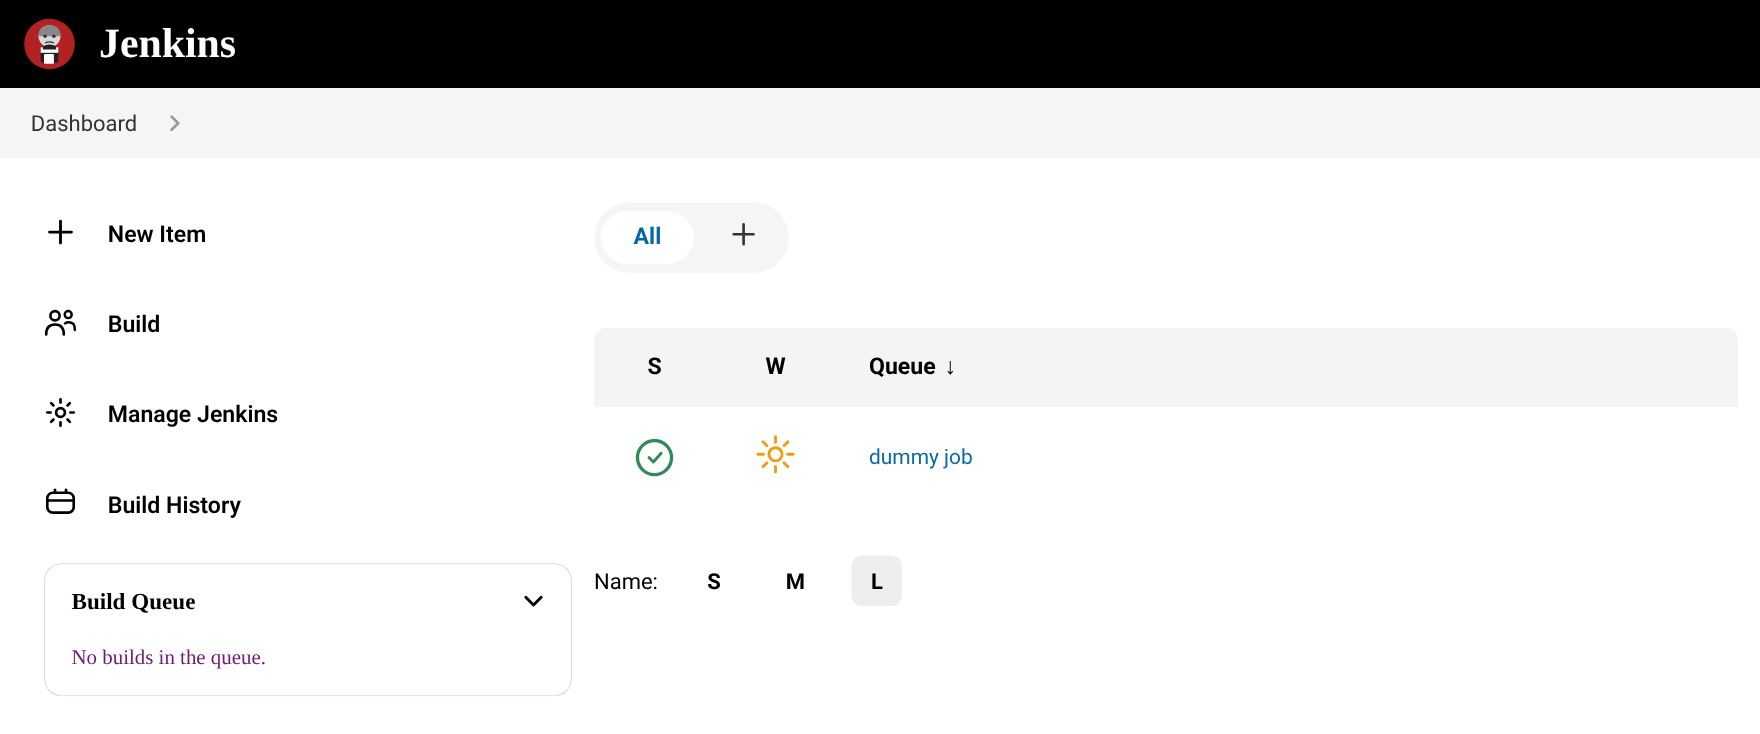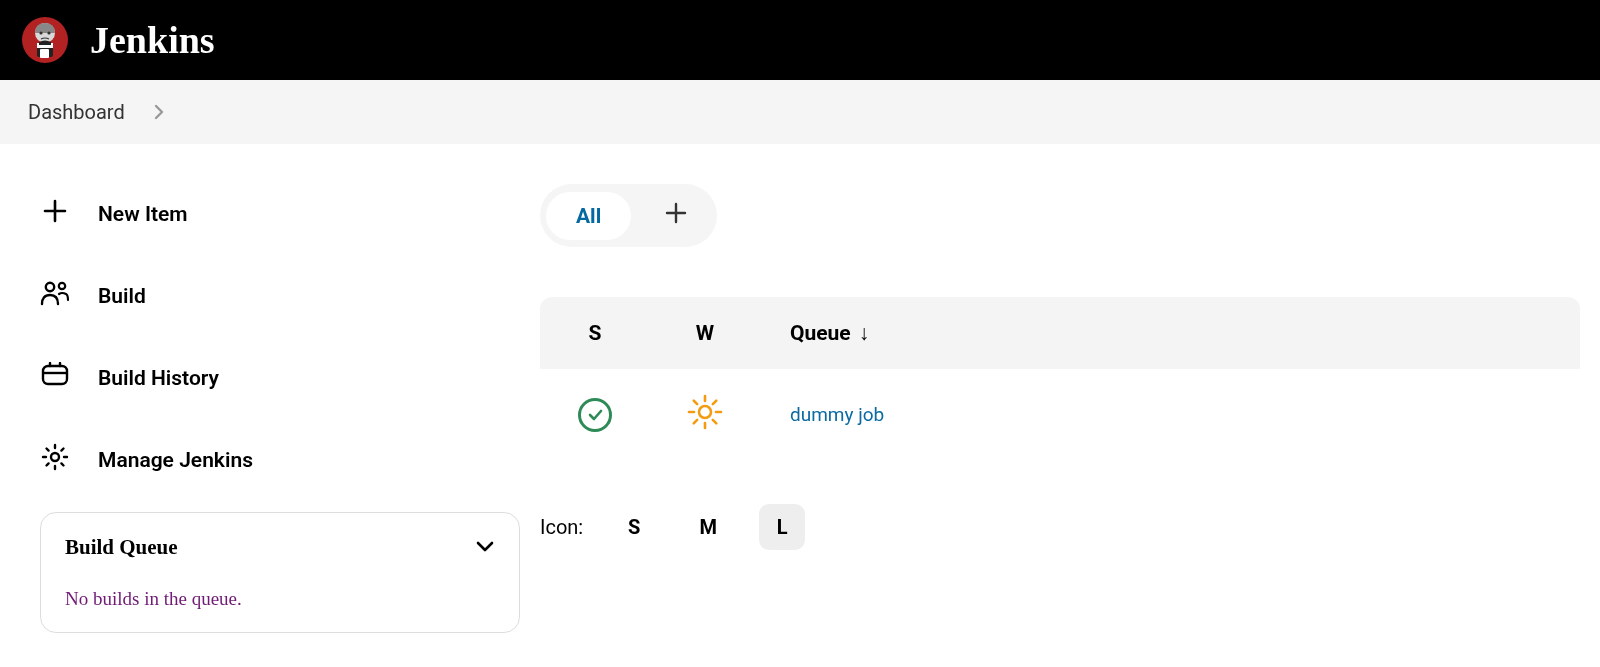--- a/index.html
+++ b/index.html
@@ -245,46 +245,46 @@
           <path d="M2 24 Q2 15 10 15 Q18 15 18 24" fill="none" stroke="#000" stroke-width="2.4" stroke-linecap="round"></path>
           <circle cx="22" cy="6" r="3.2" fill="none" stroke="#000" stroke-width="2.2"></circle>
           <path d="M19 14 Q22 12 26 14 Q28 15 28 20" fill="none" stroke="#000" stroke-width="2.2" stroke-linecap="round"></path>
         </svg>
       </span>
       <span>Build</span>
     </div>
 
     <div class="sidebar-item">
       <span class="icon-wrap">
-        <svg width="30" height="26" viewBox="0 0 30 26">
-          <rect x="3" y="4" width="24" height="18" rx="5" fill="none" stroke="#000" stroke-width="2.4"></rect>
-          <path d="M3 11 H27" stroke="#000" stroke-width="2.4"></path>
-          <path d="M10 4 V1 M20 4 V1" stroke="#000" stroke-width="2.4" stroke-linecap="round"></path>
-        </svg>
-      </span>
-      <span>Build History</span>
-    </div>
-
-    <div class="sidebar-item">
-      <span class="icon-wrap">
         <svg width="28" height="28" viewBox="0 0 28 28">
           <circle cx="14" cy="14" r="4" fill="none" stroke="#000" stroke-width="2.4"></circle>
           <g stroke="#000" stroke-width="2.4" stroke-linecap="round">
             <path d="M14 2 V5"></path>
               <path d="M14 23 V26"></path>
             <path d="M2 14 H5"></path>
               <path d="M23 14 H26"></path>
             <path d="M5.5 5.5 L7.6 7.6"></path>
               <path d="M20.4 20.4 L22.5 22.5"></path>
             <path d="M22.5 5.5 L20.4 7.6"></path>
               <path d="M7.6 20.4 L5.5 22.5"></path>
           </g>
         </svg>
       </span>
       <span>Manage Jenkins</span>
+    </div>
+
+    <div class="sidebar-item">
+      <span class="icon-wrap">
+        <svg width="30" height="26" viewBox="0 0 30 26">
+          <rect x="3" y="4" width="24" height="18" rx="5" fill="none" stroke="#000" stroke-width="2.4"></rect>
+          <path d="M3 11 H27" stroke="#000" stroke-width="2.4"></path>
+          <path d="M10 4 V1 M20 4 V1" stroke="#000" stroke-width="2.4" stroke-linecap="round"></path>
+        </svg>
+      </span>
+      <span>Build History</span>
     </div>
 
     <div class="panel">
       <div class="panel-header">
         <span>Build Queue</span>
         <span>
           <svg width="20" height="14" viewBox="0 0 20 14">
               <path d="M3 3 L10 10 L17 3" stroke="#000" stroke-width="2.6" fill="none" stroke-linecap="round" stroke-linejoin="round"></path>
             </svg>
         </span>
@@ -343,20 +343,20 @@
             </span>
           </td>
           <td>
             <a class="job-link">dummy job</a>
           </td>
         </tr>
       </tbody>
     </table>
 
     <div class="icon-sizer">
-      <span>Icon:</span>
+      <span>Name:</span>
       <span class="size-btn">S</span>
       <span class="size-btn">M</span>
       <span class="size-btn active">L</span>
     </div>
 
   </div>
 </div>
 
 </body></html>

